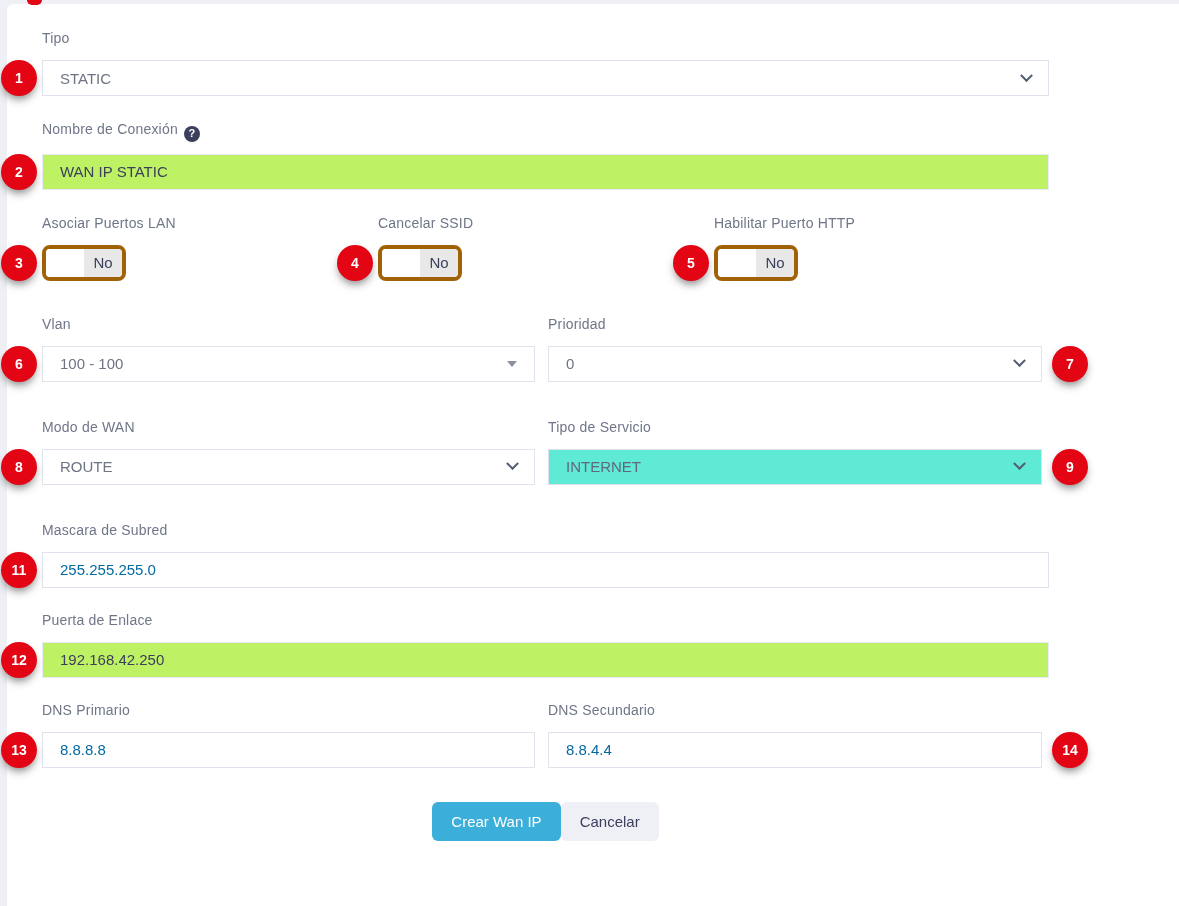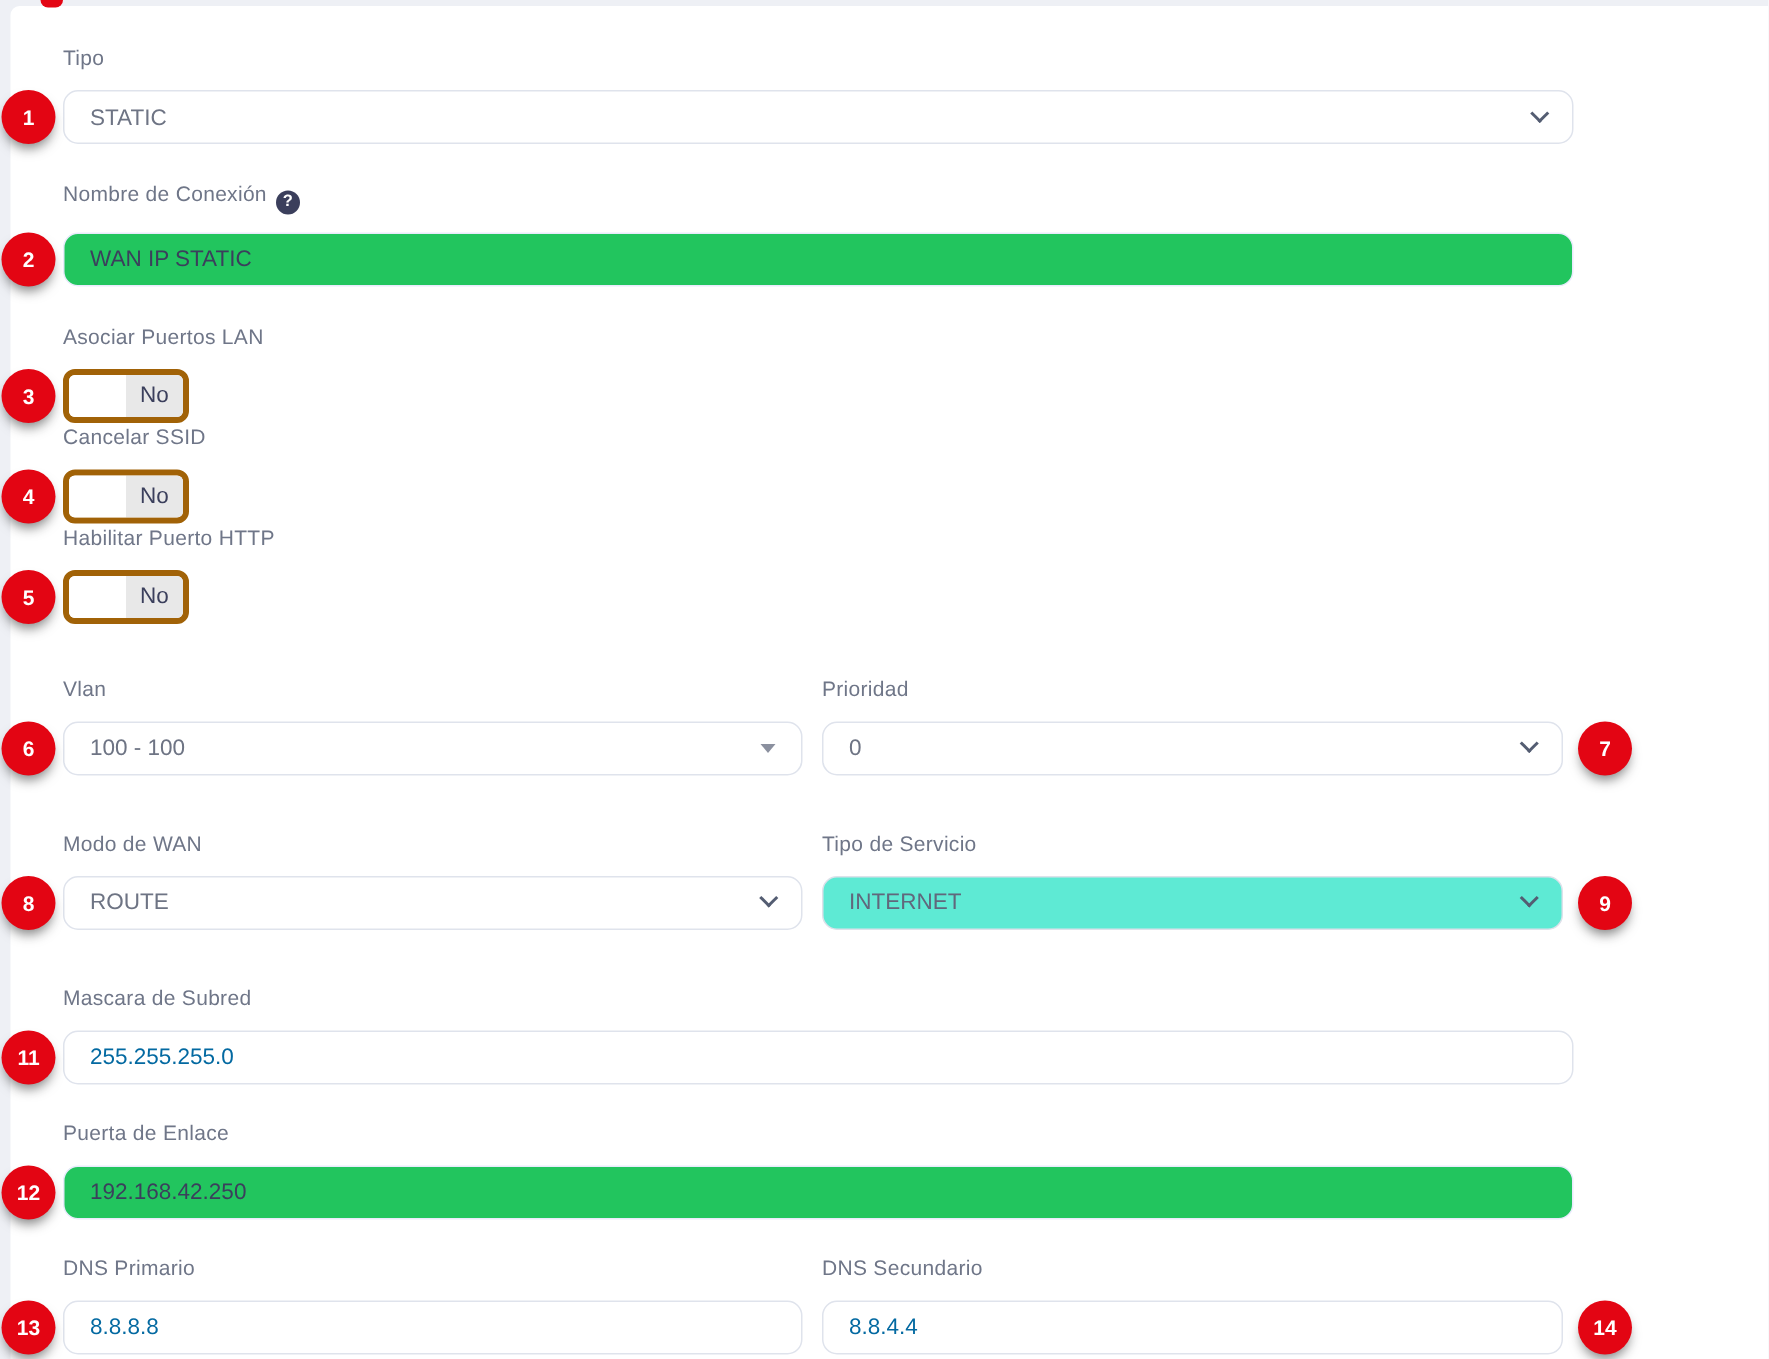--- a/index.html
+++ b/index.html
@@ -26,21 +26,21 @@
   }
   .field-label {
     display: block;
     font-size: 14px;
     line-height: 19px;
     color: #6f7688;
     margin-bottom: 12px;
     letter-spacing: .2px;
   }
   .group { margin-bottom: 24px; }
-  .mb-lg { margin-bottom: 34px; flex-direction: column; }
+  .mb-lg { margin-bottom: 34px; }
   .mb-xl { margin-bottom: 36px; }
   .mb-sm { margin-bottom: 23px; }
   .control-wrap { position: relative; }
   .row { display: flex; gap: 13px; }
   .col-l { width: 493px; }
   .col-r { width: 494px; }
   .toggle-row { display: flex; }
   .toggle-col { width: 336px; }
   .toggle-col:last-child { width: 335px; }
 
@@ -59,21 +59,21 @@
     z-index: 4;
   }
   .badge-left  { left: -41px; }
   .badge-right { right: -46px; }
 
   
   .select-box, .text-input, .select2-box {
     width: 100%;
     height: 36px;
     border: 1px solid #dfe3ec;
-    border-radius: 10px;
+    border-radius: 0;
     background: #ffffff;
     display: flex;
     align-items: center;
     padding: 0 17px;
     font-size: 15px;
     color: #6e7484;
   }
   .select-box .value, .select2-box .value { flex: 1; }
   .chevron-icon {
     width: 9px; height: 9px;
@@ -91,21 +91,21 @@
     background: #5eead4;
     border-color: #dde1ea;
     color: #61677c;
   }
   input.text-input {
     display: block;
     color: #0369a1;
     outline: none;
   }
   input.filled {
-    background: #22c55e;
+    background: #bef264;
     border-color: #e9ebfc;
     color: #3b3f5c;
   }
   
   .toggle {
     width: 84px; height: 36px;
     border: 4px solid #a16207;
     border-radius: 8px;
     overflow: hidden;
     display: flex;

